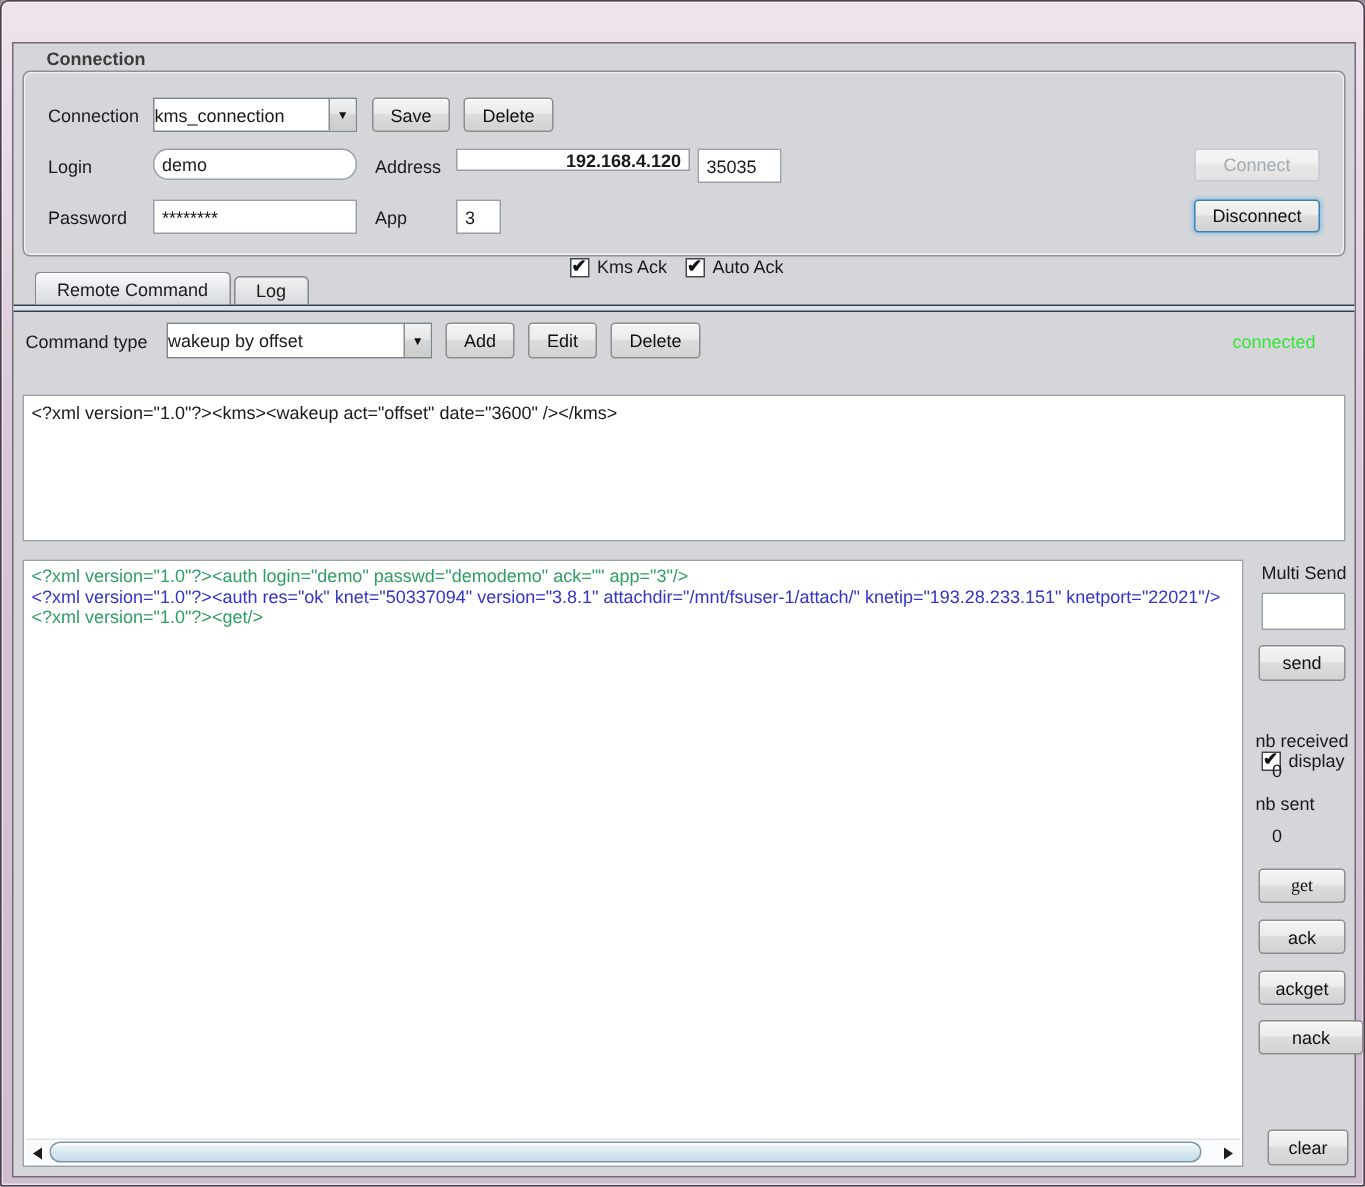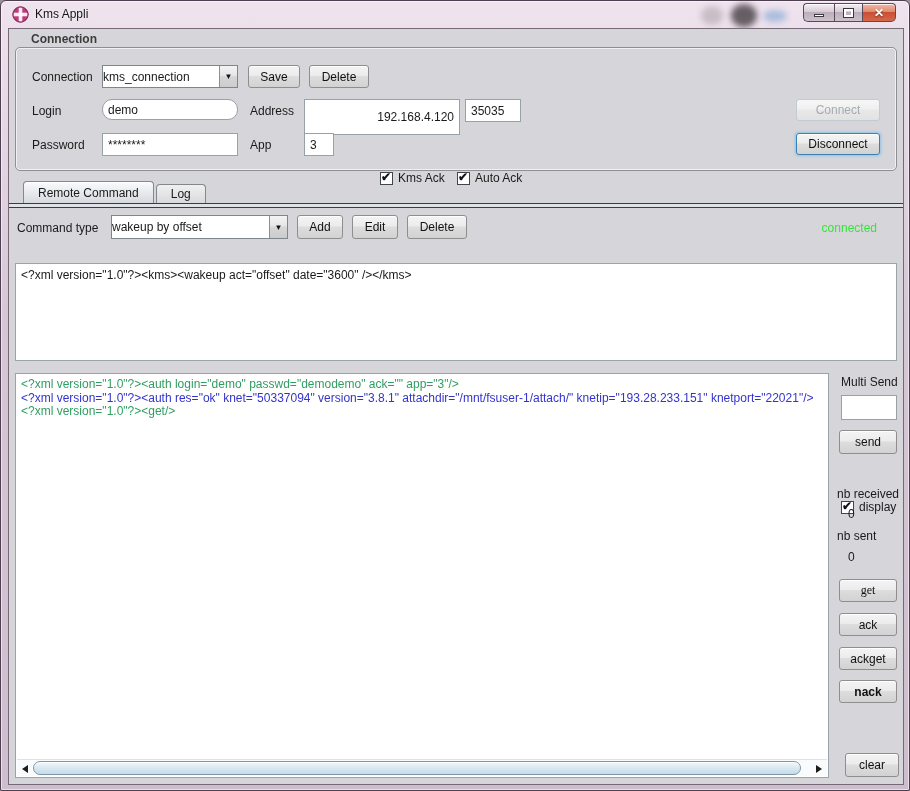--- a/index.html
+++ b/index.html
@@ -88,65 +88,40 @@
        box-shadow:inset 0 1px 0 #fff;}
 
   
   .sidepanel{position:absolute;left:828px;top:344px;width:66px;bottom:0;}
 </style>
 </head>
 <body>
 
 <div class="win">
 
-  <div class="titlebar">
-    <div class="blob" style="left:700px;top:5px;width:22px;height:19px;background:#9b8f96;opacity:.45;"></div>
-    <div class="blob" style="left:730px;top:3px;width:26px;height:23px;background:#3a3238;opacity:.75;"></div>
-    <div class="blob" style="left:762px;top:9px;width:24px;height:12px;background:#6f9fd0;opacity:.55;"></div>
-    <div class="app-icon">
-      <svg width="17" height="17" viewBox="0 0 17 17">
-        <circle cx="8.5" cy="8.5" r="7.6" fill="#c03a7c" stroke="#7e2450" stroke-width="1"></circle>
-        <rect x="6.7" y="1.5" width="3.6" height="14" fill="#ffffff" opacity="0.9"></rect>
-        <rect x="1.5" y="6.7" width="14" height="3.6" fill="#ffffff" opacity="0.9"></rect>
-        <circle cx="8.5" cy="8.5" r="7.6" fill="none" stroke="#8e2c58" stroke-width="0.8"></circle>
-      </svg>
-    </div>
-    <div class="win-title">Kms Appli</div>
-    <div class="winbtns">
-      <div class="wb min">
-          <span class="glyph-min"></span>
-        </div>
-      <div class="wb max">
-          <span class="glyph-max"></span>
-        </div>
-      <div class="wb close">
-          <span class="glyph-close">✕</span>
-        </div>
-    </div>
-  </div>
 
   <div class="client">
 
     <div class="groupbox-title">Connection</div>
     <div class="groupbox">
 
       <div class="lbl" style="left:16px;top:22px;">Connection</div>
       <div class="combo" style="left:86px;top:17px;width:136px;height:23px;">
         <div class="val">kms_connection</div>
         <div class="arrow-btn">
             <span>▼</span>
           </div>
       </div>
       <div class="btn" style="left:232px;top:17px;width:52px;height:23px;">Save</div>
       <div class="btn" style="left:293px;top:17px;width:60px;height:23px;">Delete</div>
 
       <div class="lbl" style="left:16px;top:56px;">Login</div>
       <div class="tfield" style="left:86px;top:51px;width:136px;height:21px;border-radius:10px;">demo</div>
       <div class="lbl" style="left:234px;top:56px;">Address</div>
-      <div class="tfield right" style="left:288px;top:51px;width:156px;height:36px;">192.168.4.120</div>
+      <div class="tfield right" style="left:288px;top:51px;width:156px;height:15px;font-weight:bold;">192.168.4.120</div>
       <div class="tfield" style="left:449px;top:51px;width:56px;height:23px;">35035</div>
       <div class="btn disabled" style="left:780px;top:51px;width:84px;height:22px;">Connect</div>
 
       <div class="lbl" style="left:16px;top:90px;">Password</div>
       <div class="tfield" style="left:86px;top:85px;width:136px;height:23px;">********</div>
       <div class="lbl" style="left:234px;top:90px;">App</div>
       <div class="tfield" style="left:288px;top:85px;width:30px;height:23px;">3</div>
       <div class="checkbox checked" style="left:364px;top:87px;">
         <span class="cb-box"></span>
         <span>Kms Ack</span>
@@ -203,18 +178,18 @@
         <span class="cb-box"></span>
         <span>display</span>
       </div>
       <div class="lbl" style="left:0px;top:114px;">nb received</div>
       <div class="lbl" style="left:11px;top:134px;">0</div>
       <div class="lbl" style="left:0px;top:156px;">nb sent</div>
       <div class="lbl" style="left:11px;top:177px;">0</div>
       <div class="btn" style="left:2px;top:206px;width:58px;height:23px;font-family:Liberation Serif, serif;">get</div>
       <div class="btn" style="left:2px;top:240px;width:58px;height:23px;">ack</div>
       <div class="btn" style="left:2px;top:274px;width:58px;height:23px;">ackget</div>
-      <div class="btn" style="left:2px;top:307px;width:58px;height:23px;font-weight:bold;">nack</div>
+      <div class="btn" style="left:2px;top:307px;width:70px;height:23px;">nack</div>
       <div class="btn" style="left:8px;top:380px;width:54px;height:24px;">clear</div>
     </div>
 
   </div>
 </div>
 
 </body></html>

